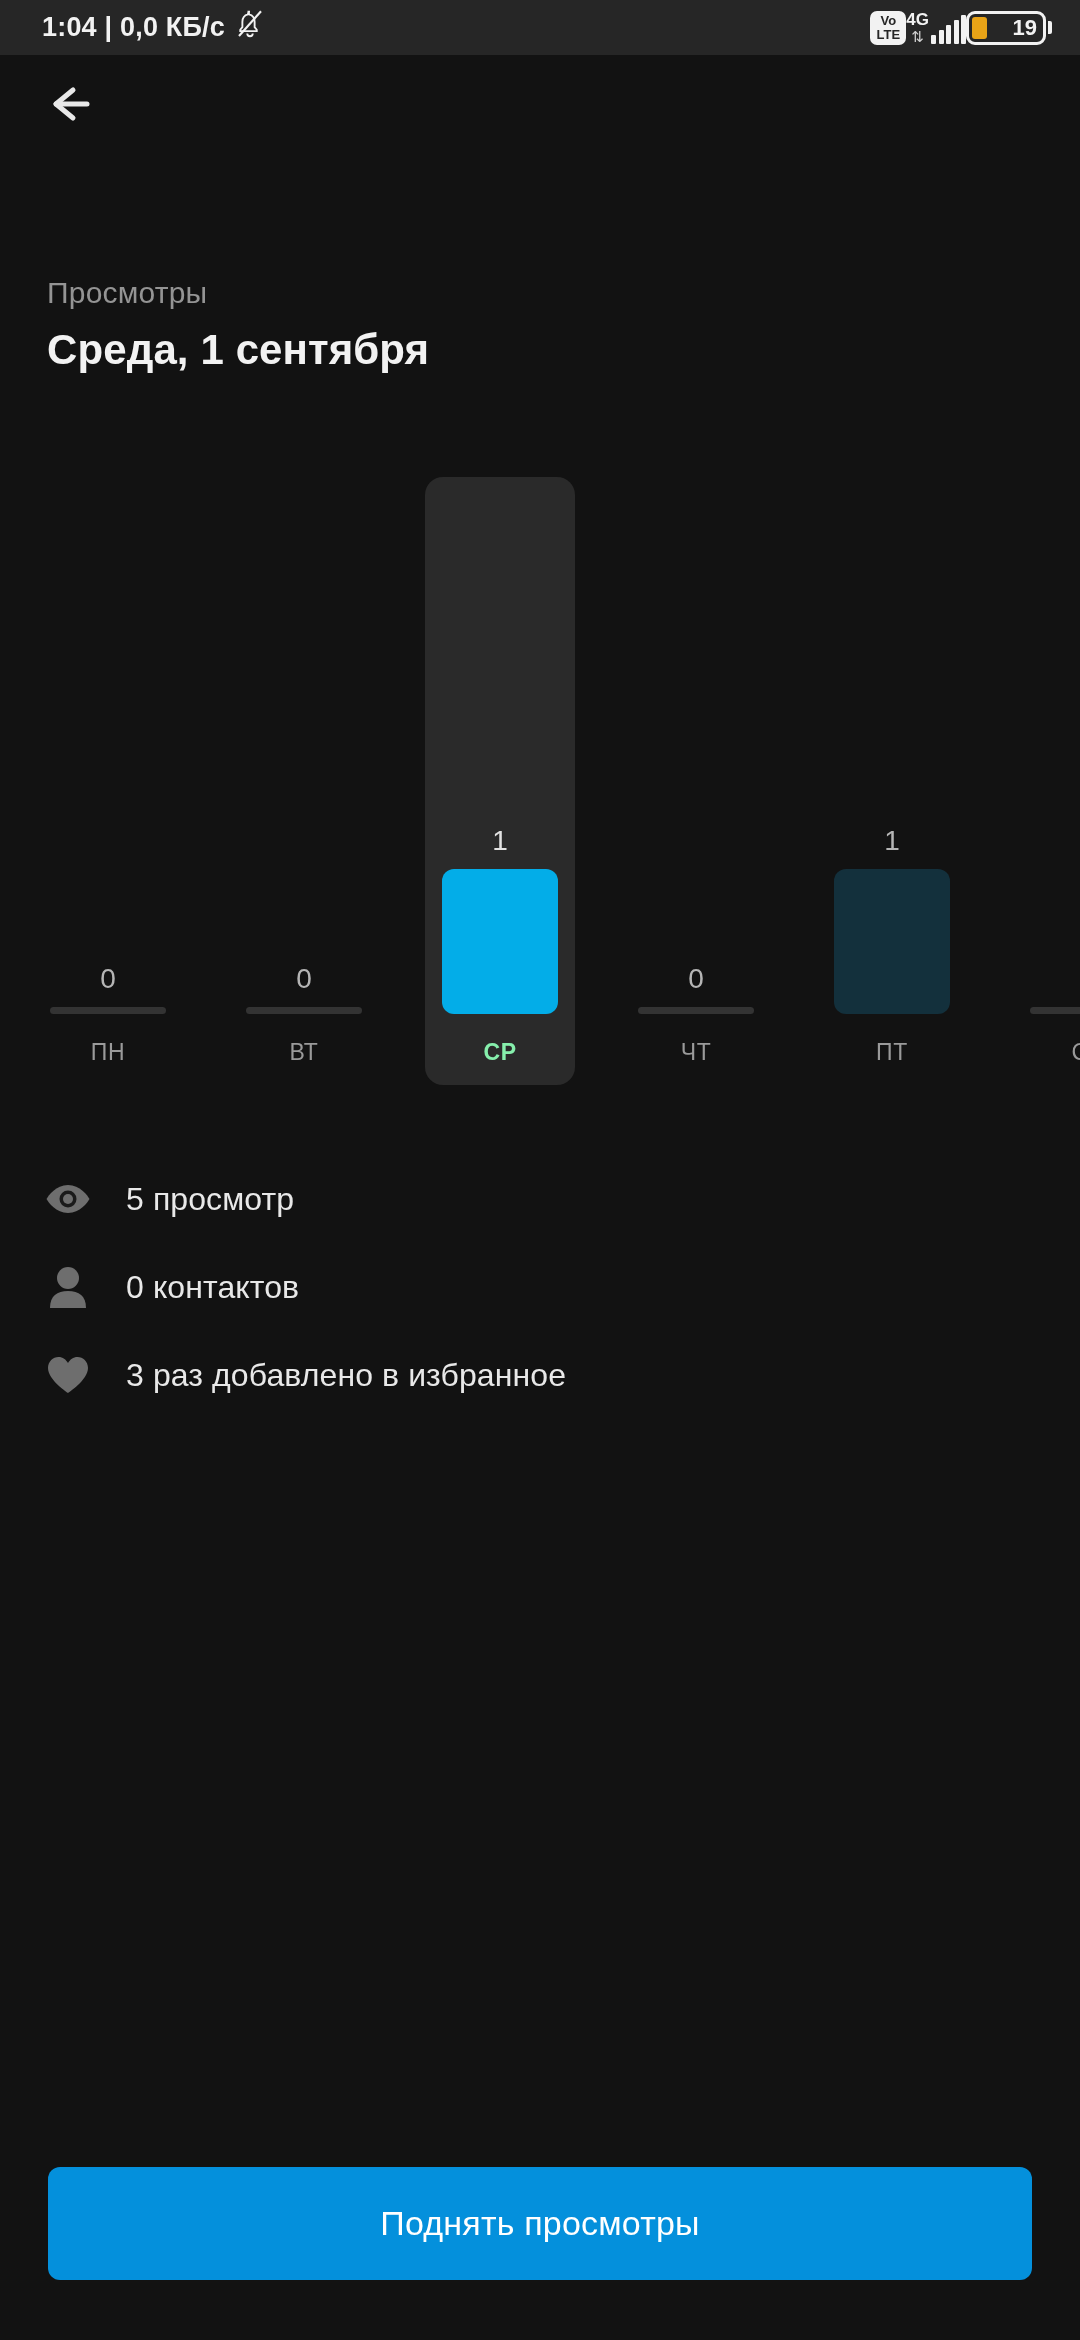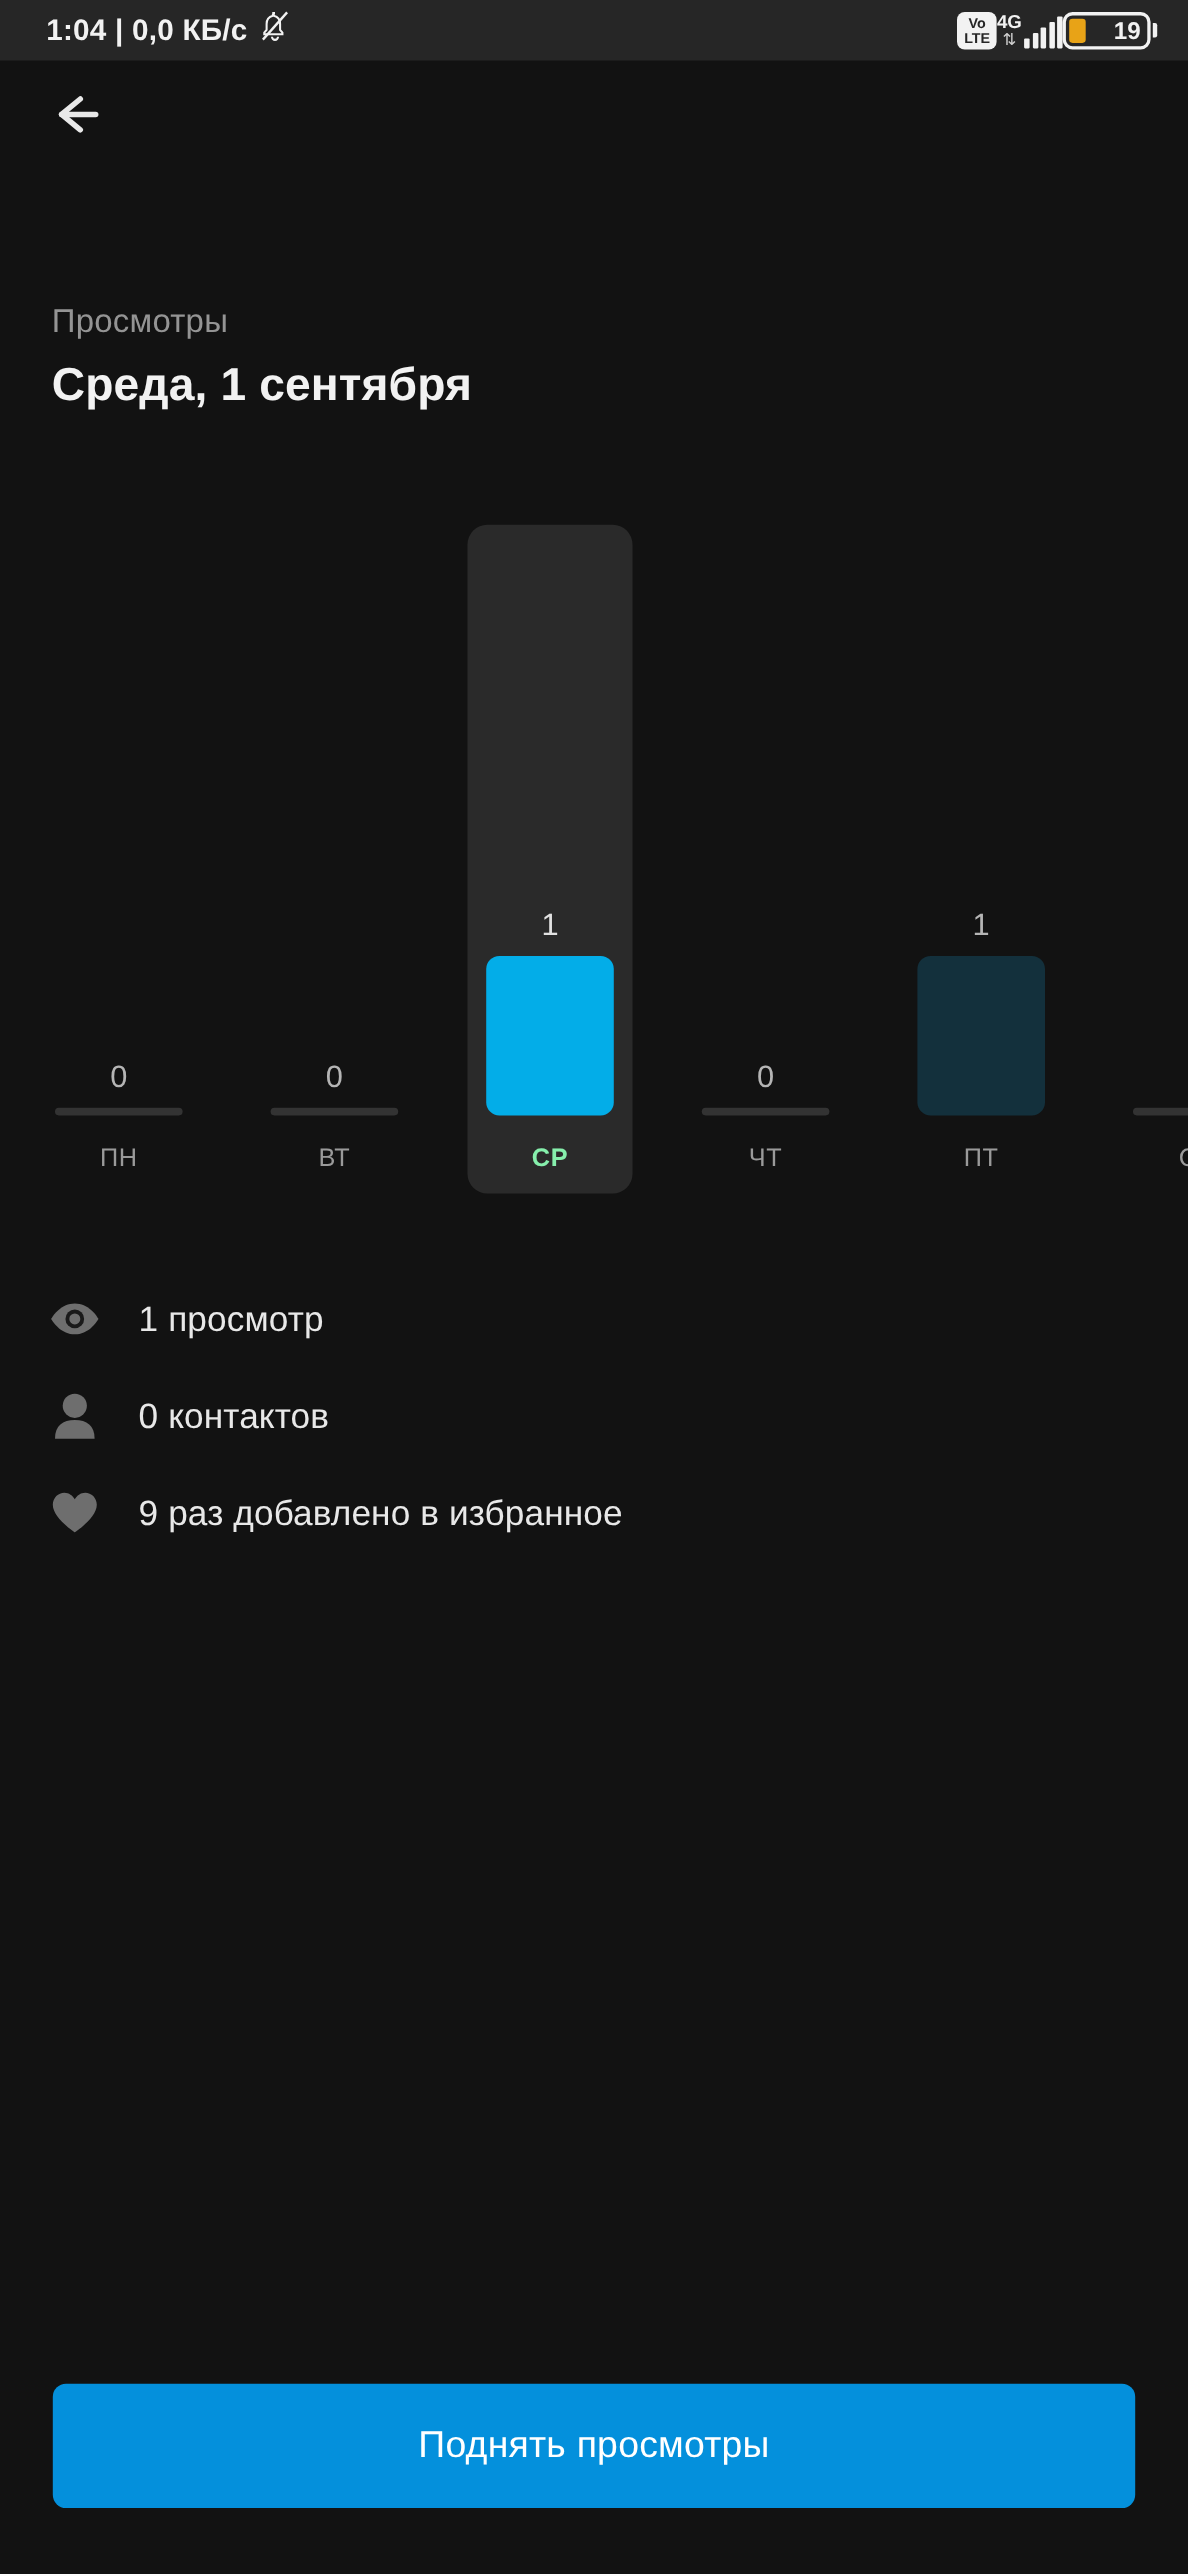--- a/index.html
+++ b/index.html
@@ -240,39 +240,39 @@
   <div id="stats">
 
     <div class="stat-row">
       <span class="stat-ico">
         <svg width="46" height="34" viewBox="0 0 46 34">
           <path d="M23 3 C11 3 3.5 13.5 1.5 17 C3.5 20.5 11 31 23 31 C35 31 42.5 20.5 44.5 17 C42.5 13.5 35 3 23 3 Z" fill="#6e6e6e"></path>
           <circle cx="23" cy="17" r="8.5" fill="#1a1a1a"></circle>
           <circle cx="23" cy="17" r="5" fill="#6e6e6e"></circle>
         </svg>
       </span>
-      <span class="stat-txt">1 просмотр</span>
+      <span class="stat-txt">5 просмотр</span>
     </div>
 
     <div class="stat-row">
       <span class="stat-ico">
         <svg width="42" height="44" viewBox="0 0 42 44">
           <circle cx="21" cy="13" r="11" fill="#6e6e6e"></circle>
           <path d="M3 43 C3 31 10 26 21 26 C32 26 39 31 39 43 Z" fill="#6e6e6e"></path>
         </svg>
       </span>
       <span class="stat-txt">0 контактов</span>
     </div>
 
     <div class="stat-row">
       <span class="stat-ico">
         <svg width="44" height="40" viewBox="0 0 44 40">
           <path d="M22 38 C22 38 2 25 2 13 C2 6.5 7 2 12.5 2 C16.8 2 20 4.6 22 8 C24 4.6 27.2 2 31.5 2 C37 2 42 6.5 42 13 C42 25 22 38 22 38 Z" fill="#6e6e6e"></path>
         </svg>
       </span>
-      <span class="stat-txt">9 раз добавлено в избранное</span>
+      <span class="stat-txt">3 раз добавлено в избранное</span>
     </div>
 
   </div>
 
   <button id="cta">Поднять просмотры</button>
 
 </div>
 
 </body></html>

